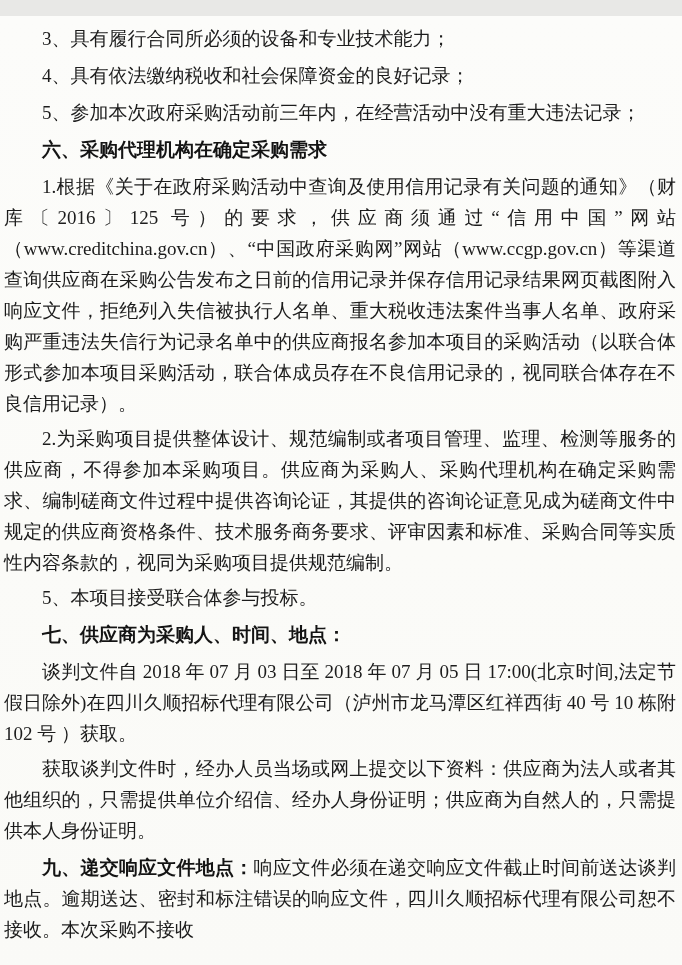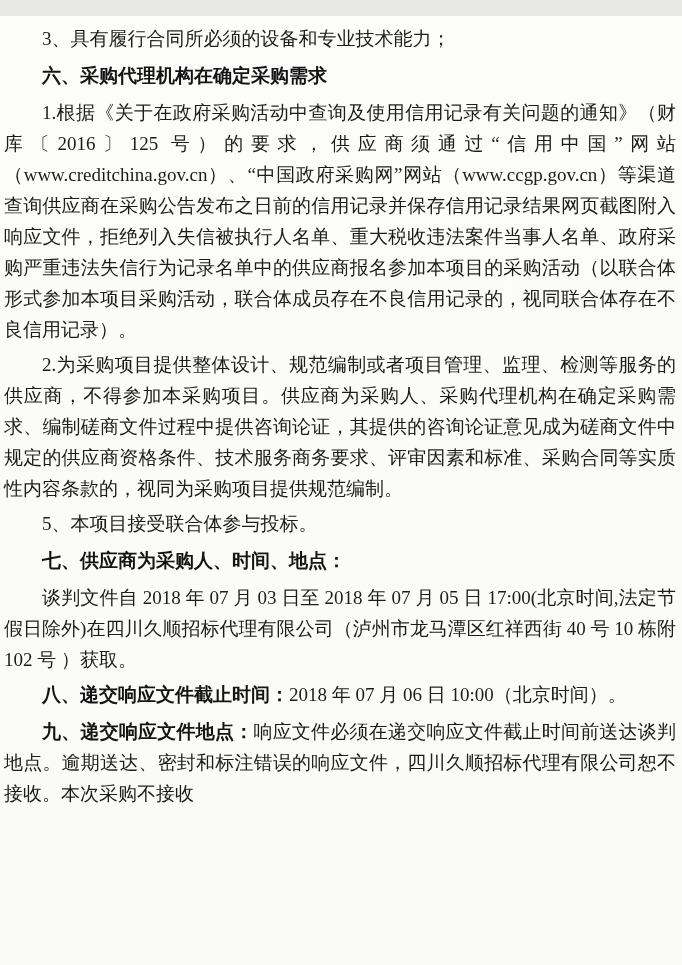--- a/index.html
+++ b/index.html
@@ -39,26 +39,28 @@
     text-underline-offset: 4px;
     text-decoration-thickness: 1.5px;
   }
 </style>
 </head>
 <body>
 
 <div class="scan-page">
 
   <p class="para">3、具有履行合同所必须的设备和专业技术能力；</p>
+  <p class="para">4、具有依法缴纳税收和社会保障资金的良好记录；</p>
+  <p class="para">5、参加本次政府采购活动前三年内，在经营活动中没有重大违法记录；</p>
 
   <p class="para heading">六、采购代理机构在确定采购需求</p>
   <p class="para tight">1.根据《关于在政府采购活动中查询及使用信用记录有关问题的通知》（财库〔2016〕125 号）的要求，供应商须通过“信用中国”网站（www.creditchina.gov.cn）、“中国政府采购网”网站（www.ccgp.gov.cn）等渠道查询供应商在采购公告发布之日前的信用记录并保存信用记录结果网页截图附入响应文件，拒绝列入失信被执行人名单、重大税收违法案件当事人名单、政府采购严重违法失信行为记录名单中的供应商报名参加本项目的采购活动（以联合体形式参加本项目采购活动，联合体成员存在不良信用记录的，视同联合体存在不良信用记录）。</p>
   <p class="para tight">2.为采购项目提供整体设计、规范编制或者项目管理、监理、检测等服务的供应商，不得参加本采购项目。供应商为采购人、采购代理机构在确定采购需求、编制磋商文件过程中提供咨询论证，其提供的咨询论证意见成为磋商文件中规定的供应商资格条件、技术服务商务要求、评审因素和标准、采购合同等实质性内容条款的，视同为采购项目提供规范编制。</p>
   <p class="para">5、本项目接受联合体参与投标。</p>
 
   <p class="para heading">七、供应商为采购人、时间、地点：</p>
   <p class="para tight"><span>谈判文件自 2018 年 07 月 03 日至 2018 年 07 月 05 日 17:00(北京时间,法定节假日除外)在</span><span class="underlined">四川久顺招标代理有限公司（泸州市龙马潭区红祥西街 40 号 10 栋附 102 号 ）</span><span>获取。</span></p>
+  <p class="para">获取谈判文件时，经办人员当场或网上提交以下资料：供应商为法人或者其他组织的，只需提供单位介绍信、经办人身份证明；供应商为自然人的，只需提供本人身份证明。</p>
 
-  <p class="para"><span class="inline-heading">八、递交响应文件截止时间：</span><span>2018 年 07 月 06 日 10:00（北京时间）。</span></p>
 
   <p class="para"><span class="inline-heading">九、递交响应文件地点：</span><span>响应文件必须在递交响应文件截止时间前送达谈判地点。逾期送达、密封和标注错误的响应文件，四川久顺招标代理有限公司恕不接收。本次采购不接收</span></p>
 
 </div>
 
 </body></html>

